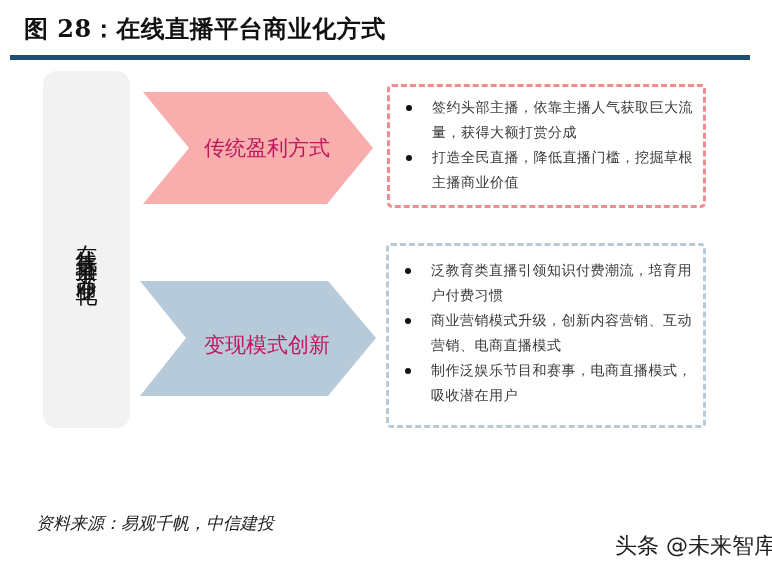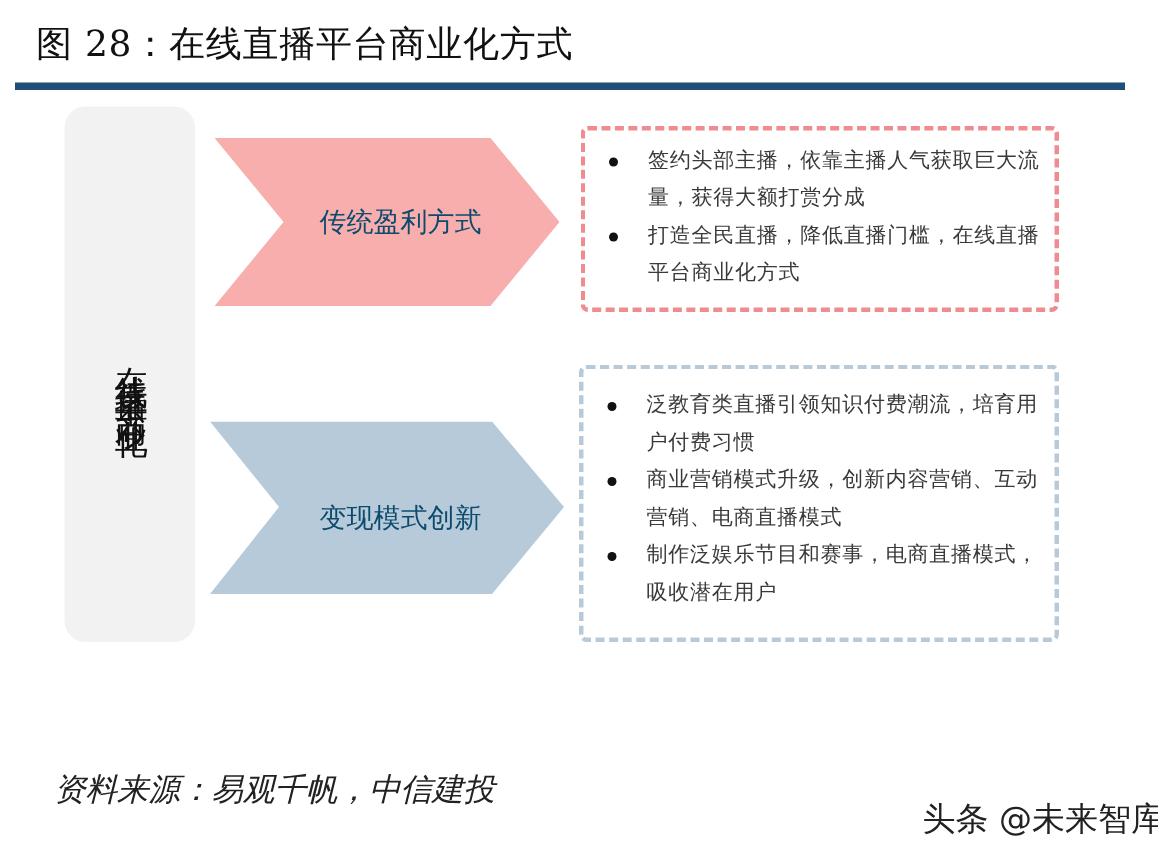--- a/index.html
+++ b/index.html
@@ -3,41 +3,41 @@
 <meta charset="utf-8">
 <style>
   html, body { margin:0; padding:0; }
   body {
     width:772px; height:568px; position:relative; background:#ffffff; overflow:hidden;
     font-family: "DejaVu Sans", "Liberation Sans", sans-serif; color:#222;
   }
   .title {
     position:absolute; left:24px; top:12px; height:34px; line-height:34px;
     font-family: "DejaVu Serif", "Liberation Serif", serif;
-    font-weight:normal; font-size:24px; color:#111; letter-spacing:0.5px; white-space:nowrap;text-align:right;
+    font-weight:bold; font-size:24px; color:#111; letter-spacing:0.5px; white-space:nowrap;text-align:right;
   }
   .title-rule { position:absolute; left:10px; top:55px; width:740px; height:5px; background:#1f4e79; }
 
   .side-panel {
     position:absolute; left:43px; top:71px; width:87px; height:357px;
     background:#f2f2f2; border-radius:14px;
     display:flex; align-items:center; justify-content:center;
   }
   .side-text {
     writing-mode: vertical-rl; text-orientation: upright;
     font-family: "DejaVu Serif", "Liberation Serif", serif;
     font-size:22px; letter-spacing:5px; color:#111; line-height:1;
   }
 
   .chevron { position:absolute; }
   .chevron svg { position:absolute; left:0; top:0; }
   .chevron-label {
     position:absolute; left:0; top:0; width:100%; height:100%;
     display:flex; align-items:center; justify-content:center;
-    font-size:18px; color:#0c4a6e; padding-left:18px; box-sizing:border-box; white-space:nowrap;
+    font-size:21px; color:#be185d; padding-left:18px; box-sizing:border-box; white-space:nowrap;
   }
   .chev-1 { left:143px; top:92px; width:230px; height:112px; }
   .chev-2 { left:140px; top:281px; width:236px; height:128px; }
 
   .dash-box {
     position:absolute; box-sizing:border-box; border-radius:5px; padding:8px 10px 6px 12px;
   }
   .box-1 { left:387px; top:84px; width:319px; height:124px; border:3px dashed #f08b8f; }
   .box-2 { left:386px; top:243px; width:320px; height:185px; border:3px dashed #b8cad8; padding-top:12px; }
 
@@ -46,21 +46,21 @@
     position:relative; padding-left:30px; font-size:14px; line-height:25px; color:#3a3a3a;
     letter-spacing:0.5px;
   }
   .bullet-dot {
     position:absolute; left:4px; top:10px; width:6px; height:6px; border-radius:50%; background:#111;
   }
 
   .source {
     position:absolute; left:36px; top:512px;
     font-family: "DejaVu Serif", "Liberation Serif", serif;
-    font-style:italic; font-size:21px; color:#222; white-space:nowrap;
+    font-style:italic; font-size:17px; color:#222; white-space:nowrap;
   }
   .watermark {
     position:absolute; left:615px; top:531px; font-size:22px; color:#222; white-space:nowrap;
   }
 </style>
 </head>
 <body>
 
 <div class="title">图 28：在线直播平台商业化方式</div>
 <div class="title-rule"></div>
@@ -84,21 +84,21 @@
 </div>
 
 <div class="dash-box box-1">
   <ul class="bullet-list">
     <li class="bullet-item">
       <span class="bullet-dot"></span>
       <span>签约头部主播，依靠主播人气获取巨大流量，获得大额打赏分成</span>
     </li>
     <li class="bullet-item">
       <span class="bullet-dot"></span>
-      <span>打造全民直播，降低直播门槛，在线直播平台商业化方式</span>
+      <span>打造全民直播，降低直播门槛，挖掘草根主播商业价值</span>
     </li>
   </ul>
 </div>
 
 <div class="dash-box box-2">
   <ul class="bullet-list">
     <li class="bullet-item">
       <span class="bullet-dot"></span>
       <span>泛教育类直播引领知识付费潮流，培育用户付费习惯</span>
     </li>

